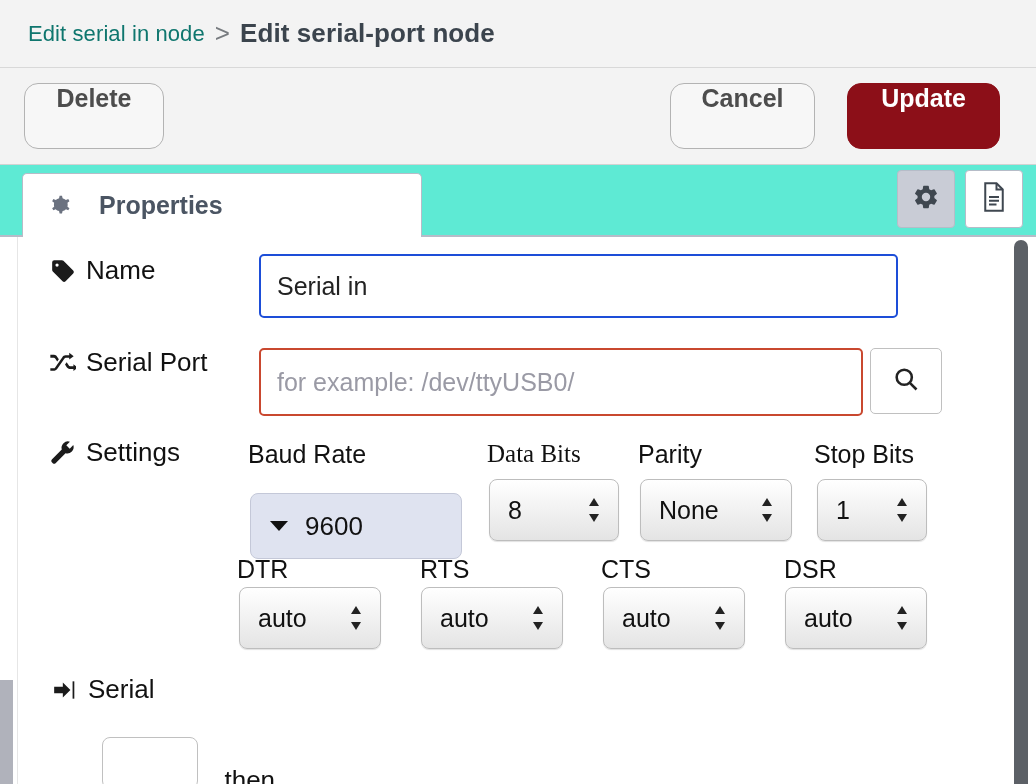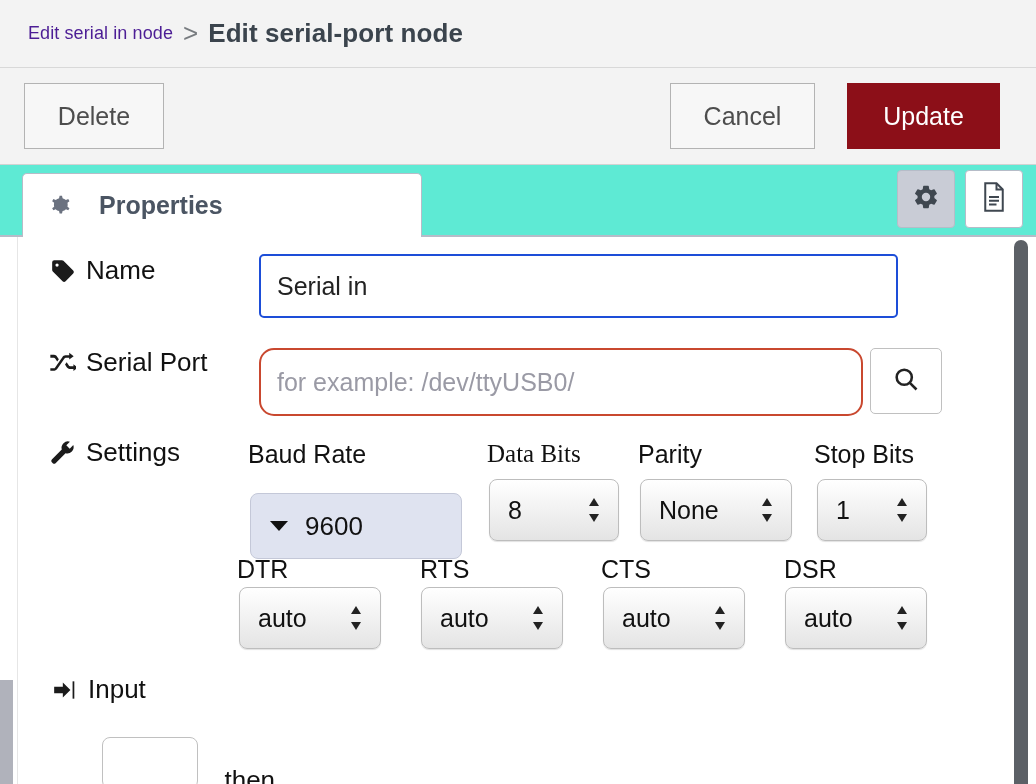--- a/index.html
+++ b/index.html
@@ -24,22 +24,22 @@
     position: absolute;
     left: 0; top: 0;
     width: 1036px; height: 68px;
     background: #f3f3f3;
     border-bottom: 1px solid #d8d8d8;
     display: flex;
     align-items: center;
     padding-left: 28px;
   }
   .crumb-prev {
-    font-size: 18px;
-    color: #4c1d95;
+    font-size: 22px;
+    color: #0f766e;
     letter-spacing: 0.1px;
   }
   .crumb-sep {
     font-size: 26px;
     color: #777b7f;
     margin: 0 10px;
   }
   .crumb-current {
     font-size: 26px;
     color: #3b444d;
@@ -51,26 +51,26 @@
   .action-bar {
     position: absolute;
     left: 0; top: 68px;
     width: 1036px; height: 97px;
     background: #f3f3f3;
     border-bottom: 1px solid #d2d2d2;
   }
   .btn {
     position: absolute;
     display: flex;
-    align-items: center;
     justify-content: center;
-    border-radius: 0;
+    border-radius: 14px;
     font-size: 25px;
     cursor: pointer;
     user-select: none;
+    font-weight: bold;
   }
   .btn-delete {
     left: 24px; top: 15px;
     width: 140px; height: 66px;
     background: #f7f7f7;
     border: 1px solid #b3b3b3;
     color: #4d4d4d;
   }
   .btn-cancel {
     left: 670px; top: 15px;
@@ -343,21 +343,21 @@
     <div class="row" style="left:48px; top:110px;">
       <span class="label-icon">
         <svg width="28" height="24" viewBox="0 0 24 20" fill="#1b1b1b">
           <path d="M2 3h3.2c1.1 0 1.9.6 2.6 1.6l1.5 2.2-1.4 2-1.6-2.4C5.9 5.7 5.5 5.4 5 5.4H2V3z"></path>
           <path d="M2 14.6h3c.5 0 .9-.3 1.3-1l6-8.6c.7-1 1.5-1.6 2.6-1.6h3.3V1.3L22 4.2l-3.8 2.9V5.4h-2.9c-.5 0-.9.3-1.3 1l-6 8.6c-.7 1-1.5 1.6-2.6 1.6H2v-2z"></path>
           <path d="M14.6 11.3l1.4-2 1.6 2.4c.4.7.8 1 1.3 1h2.9v-1.7l3.8 2.9-3.8 2.9v-1.7h-3.3c-1.1 0-1.9-.6-2.6-1.6l-1.3-2.2z"></path>
         </svg>
       </span>
       <span class="field-label">Serial Port</span>
     </div>
-    <input class="text-input invalid" style="position: absolute; left: 259px; top: 111px; width: 604px; height: 68px; border-radius: 15px;" placeholder="for example: /dev/ttyUSB0/">
+    <input class="text-input invalid" style="position: absolute; left: 259px; top: 111px; width: 604px; height: 68px;" placeholder="for example: /dev/ttyUSB0/">
     <div class="search-btn" style="position:absolute; left:870px; top:111px;">
       <span>
         <svg width="28" height="28" viewBox="0 0 24 24" fill="none" stroke="#222" stroke-width="2.2">
           <circle cx="10.5" cy="10.5" r="6.5"></circle>
           <path d="M15.5 15.5L21 21"></path>
         </svg>
       </span>
     </div>
 
     <div class="row" style="left:48px; top:200px;">
@@ -455,21 +455,21 @@
       </span>
     </div>
 
     <div class="section-label" style="position:absolute; left:52px; top:437px;">
       <span class="label-icon">
         <svg width="26" height="22" viewBox="0 0 24 20" fill="#1b1b1b">
           <path d="M10 3l7 7-7 7v-4H2V7h8V3z"></path>
           <path d="M19 2h1.6v16H19V2z"></path>
         </svg>
       </span>
-      <span>Input</span>
+      <span>Serial</span>
     </div>
 
     <div style="position:absolute; left:88px; top:492px; display:flex; align-items:center;">
       <input class="small-input" style="margin-left: 14px;" value="">
       <span class="inline-text" style="margin-left:12px;margin-top:36px;">, then</span>
     </div>
 
   </div>
 
   <div class="left-gutter"></div>

